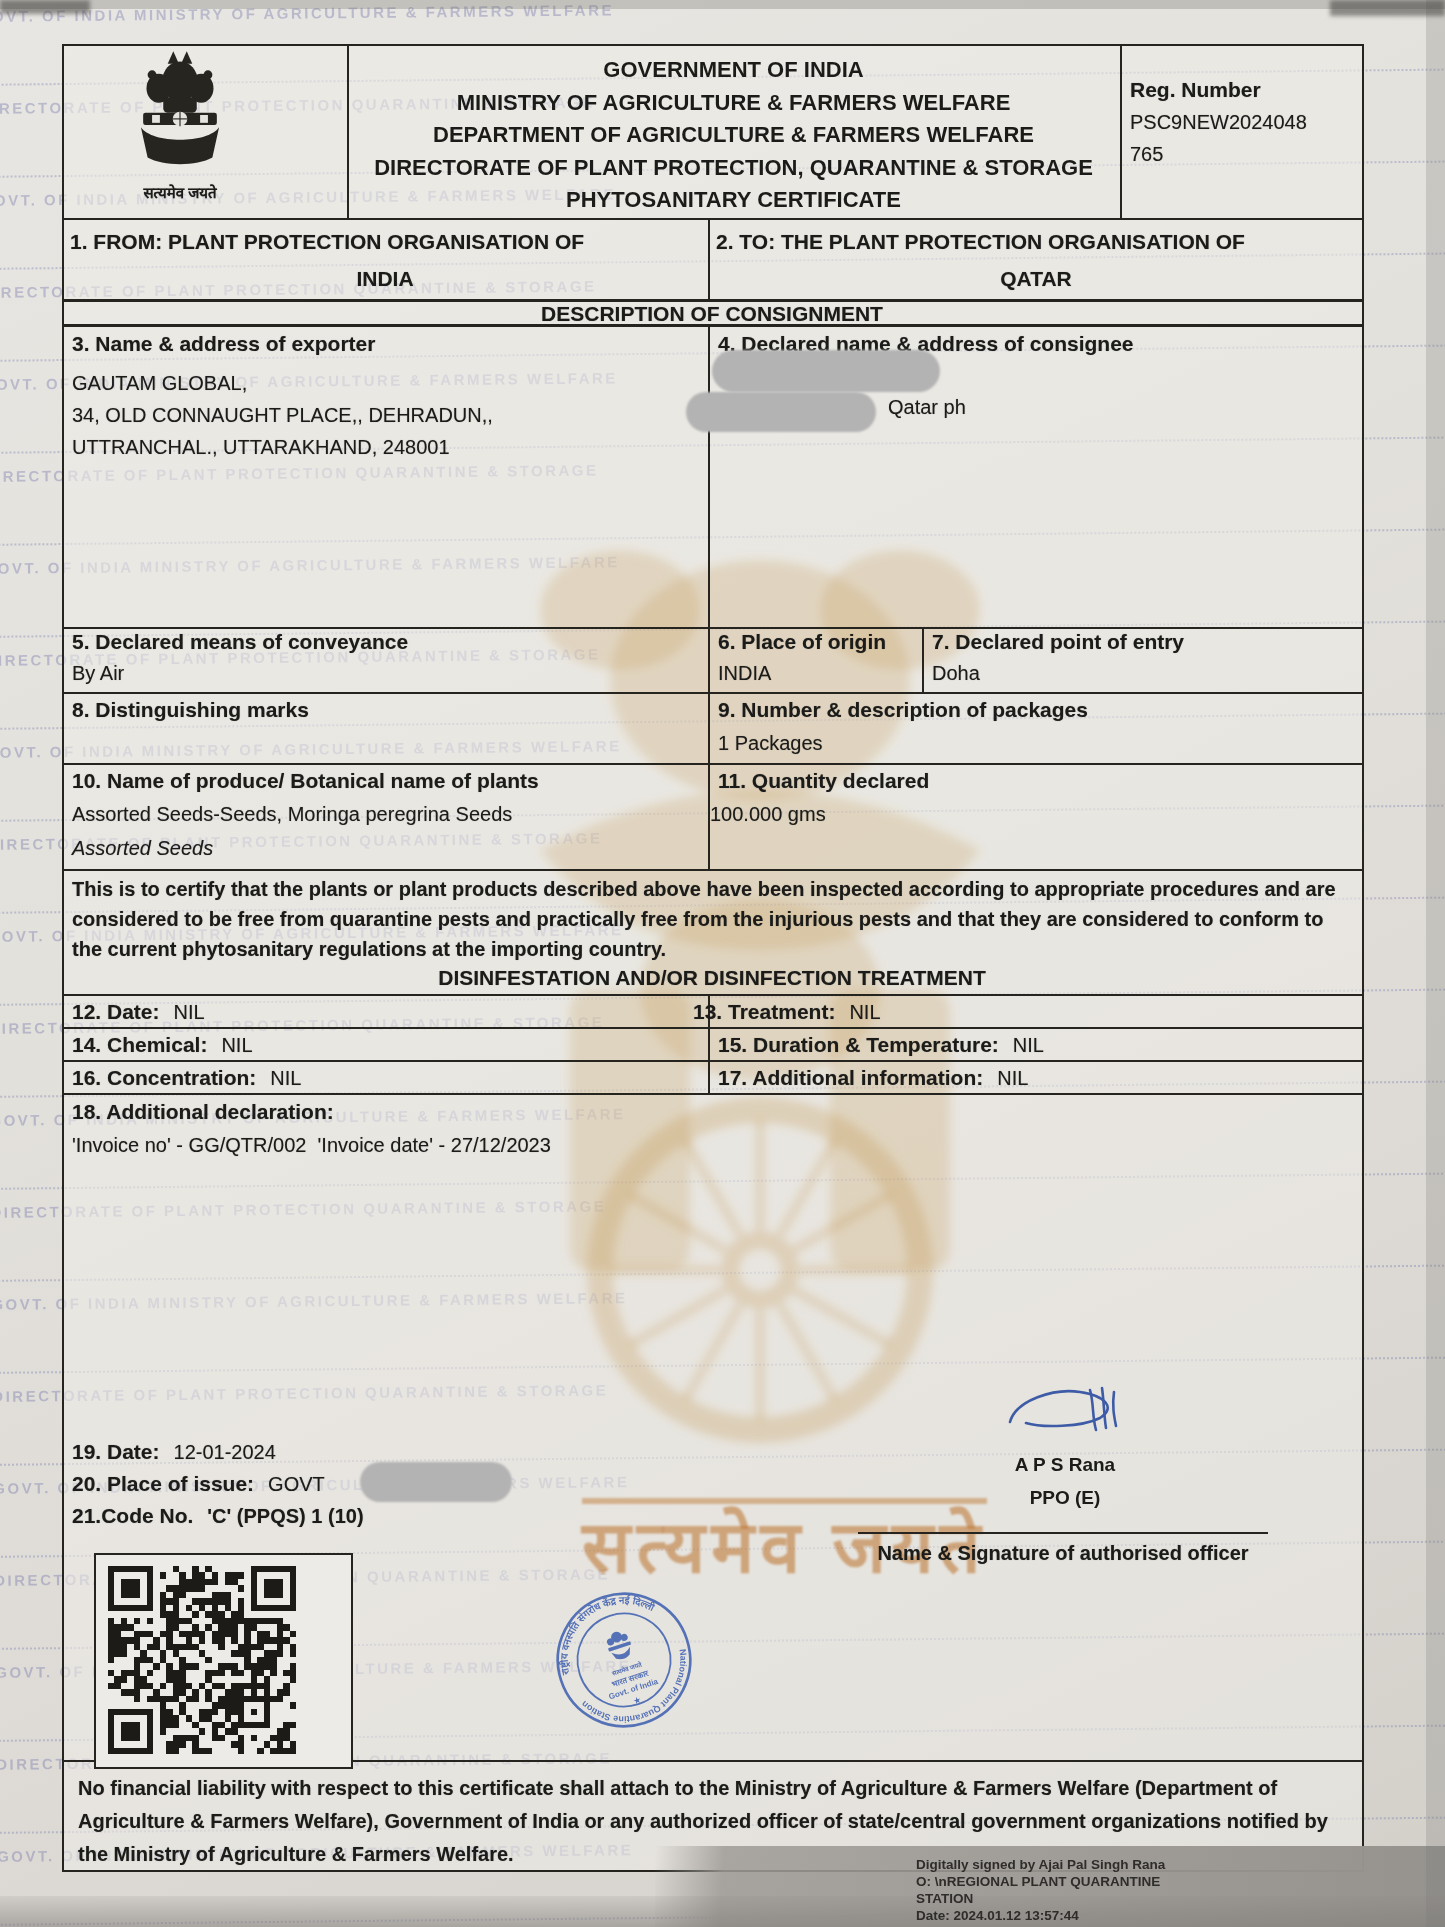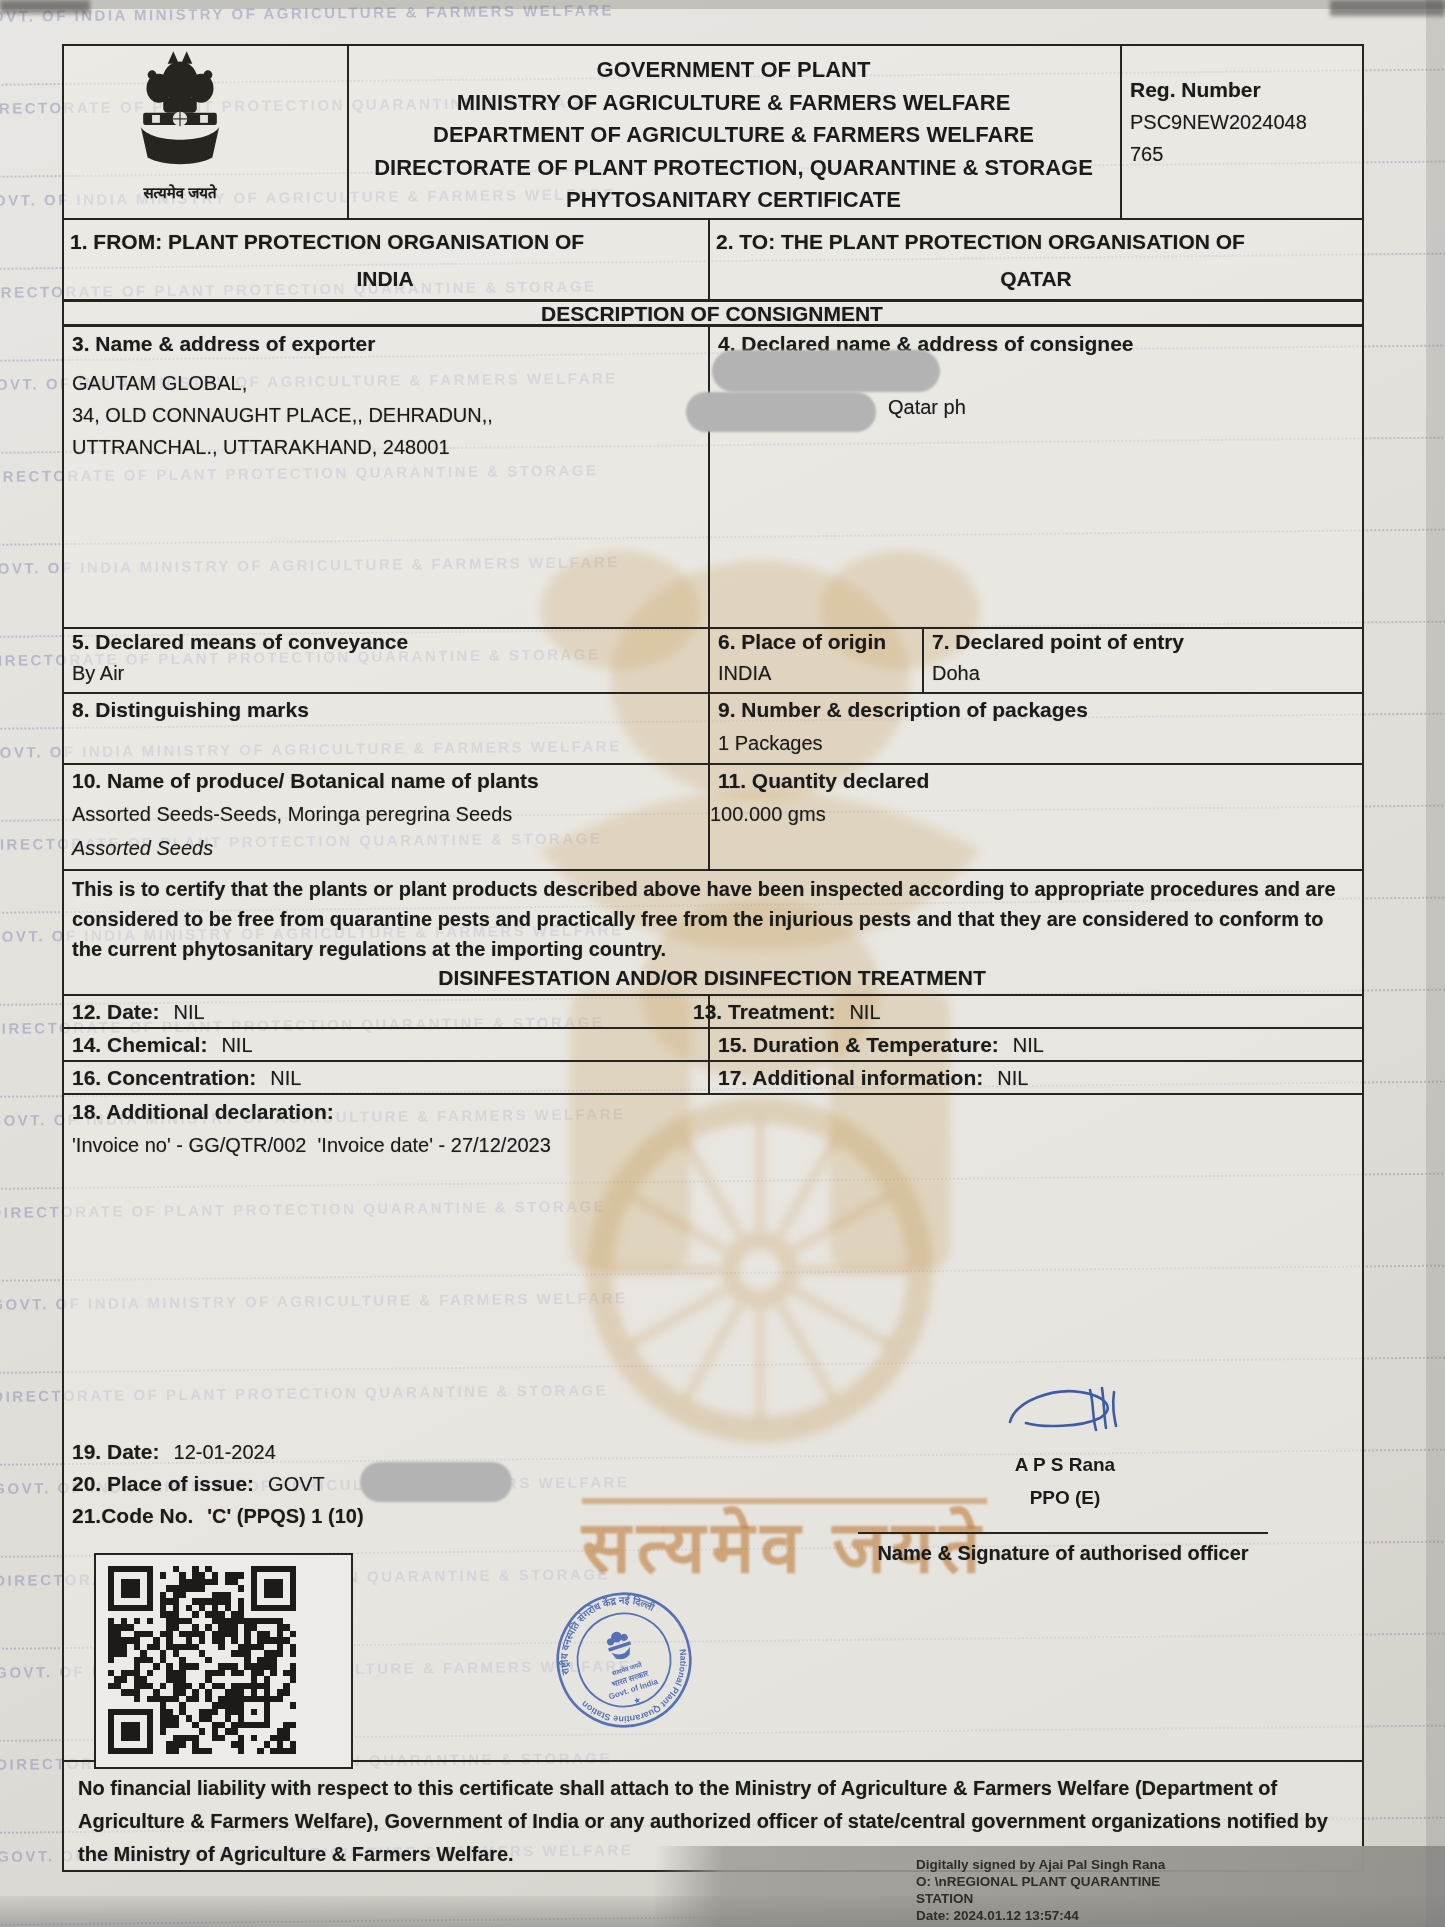--- a/index.html
+++ b/index.html
@@ -186,21 +186,21 @@
     <g stroke="#26251f" stroke-width="1">
         <line x1="55" y1="57" x2="55" y2="70"></line>
         <line x1="48.5" y1="63.5" x2="61.5" y2="63.5"></line>
       </g>
     <rect x="30" y="60" width="7" height="7" fill="#e6e4df"></rect>
     <rect x="73" y="60" width="7" height="7" fill="#e6e4df"></rect>
   </svg>
   <div class="txt dev ctr" style="left:100px;top:182px;width:160px;font-size:15px">सत्यमेव जयते</div>
 
   <div class="titleblock">
-    <div>GOVERNMENT OF PLANT</div>
+    <div>GOVERNMENT OF INDIA</div>
     <div>MINISTRY OF AGRICULTURE &amp; FARMERS WELFARE</div>
     <div>DEPARTMENT OF AGRICULTURE &amp; FARMERS WELFARE</div>
     <div>DIRECTORATE OF PLANT PROTECTION, QUARANTINE &amp; STORAGE</div>
     <div>PHYTOSANITARY CERTIFICATE</div>
   </div>
 
   <div class="txt" style="left:1130px;top:78px;width:228px">
     <div class="lbl">Reg. Number</div>
     <div class="val" style="margin-top:9px">PSC9NEW2024048</div>
     <div class="val" style="margin-top:9px">765</div>

